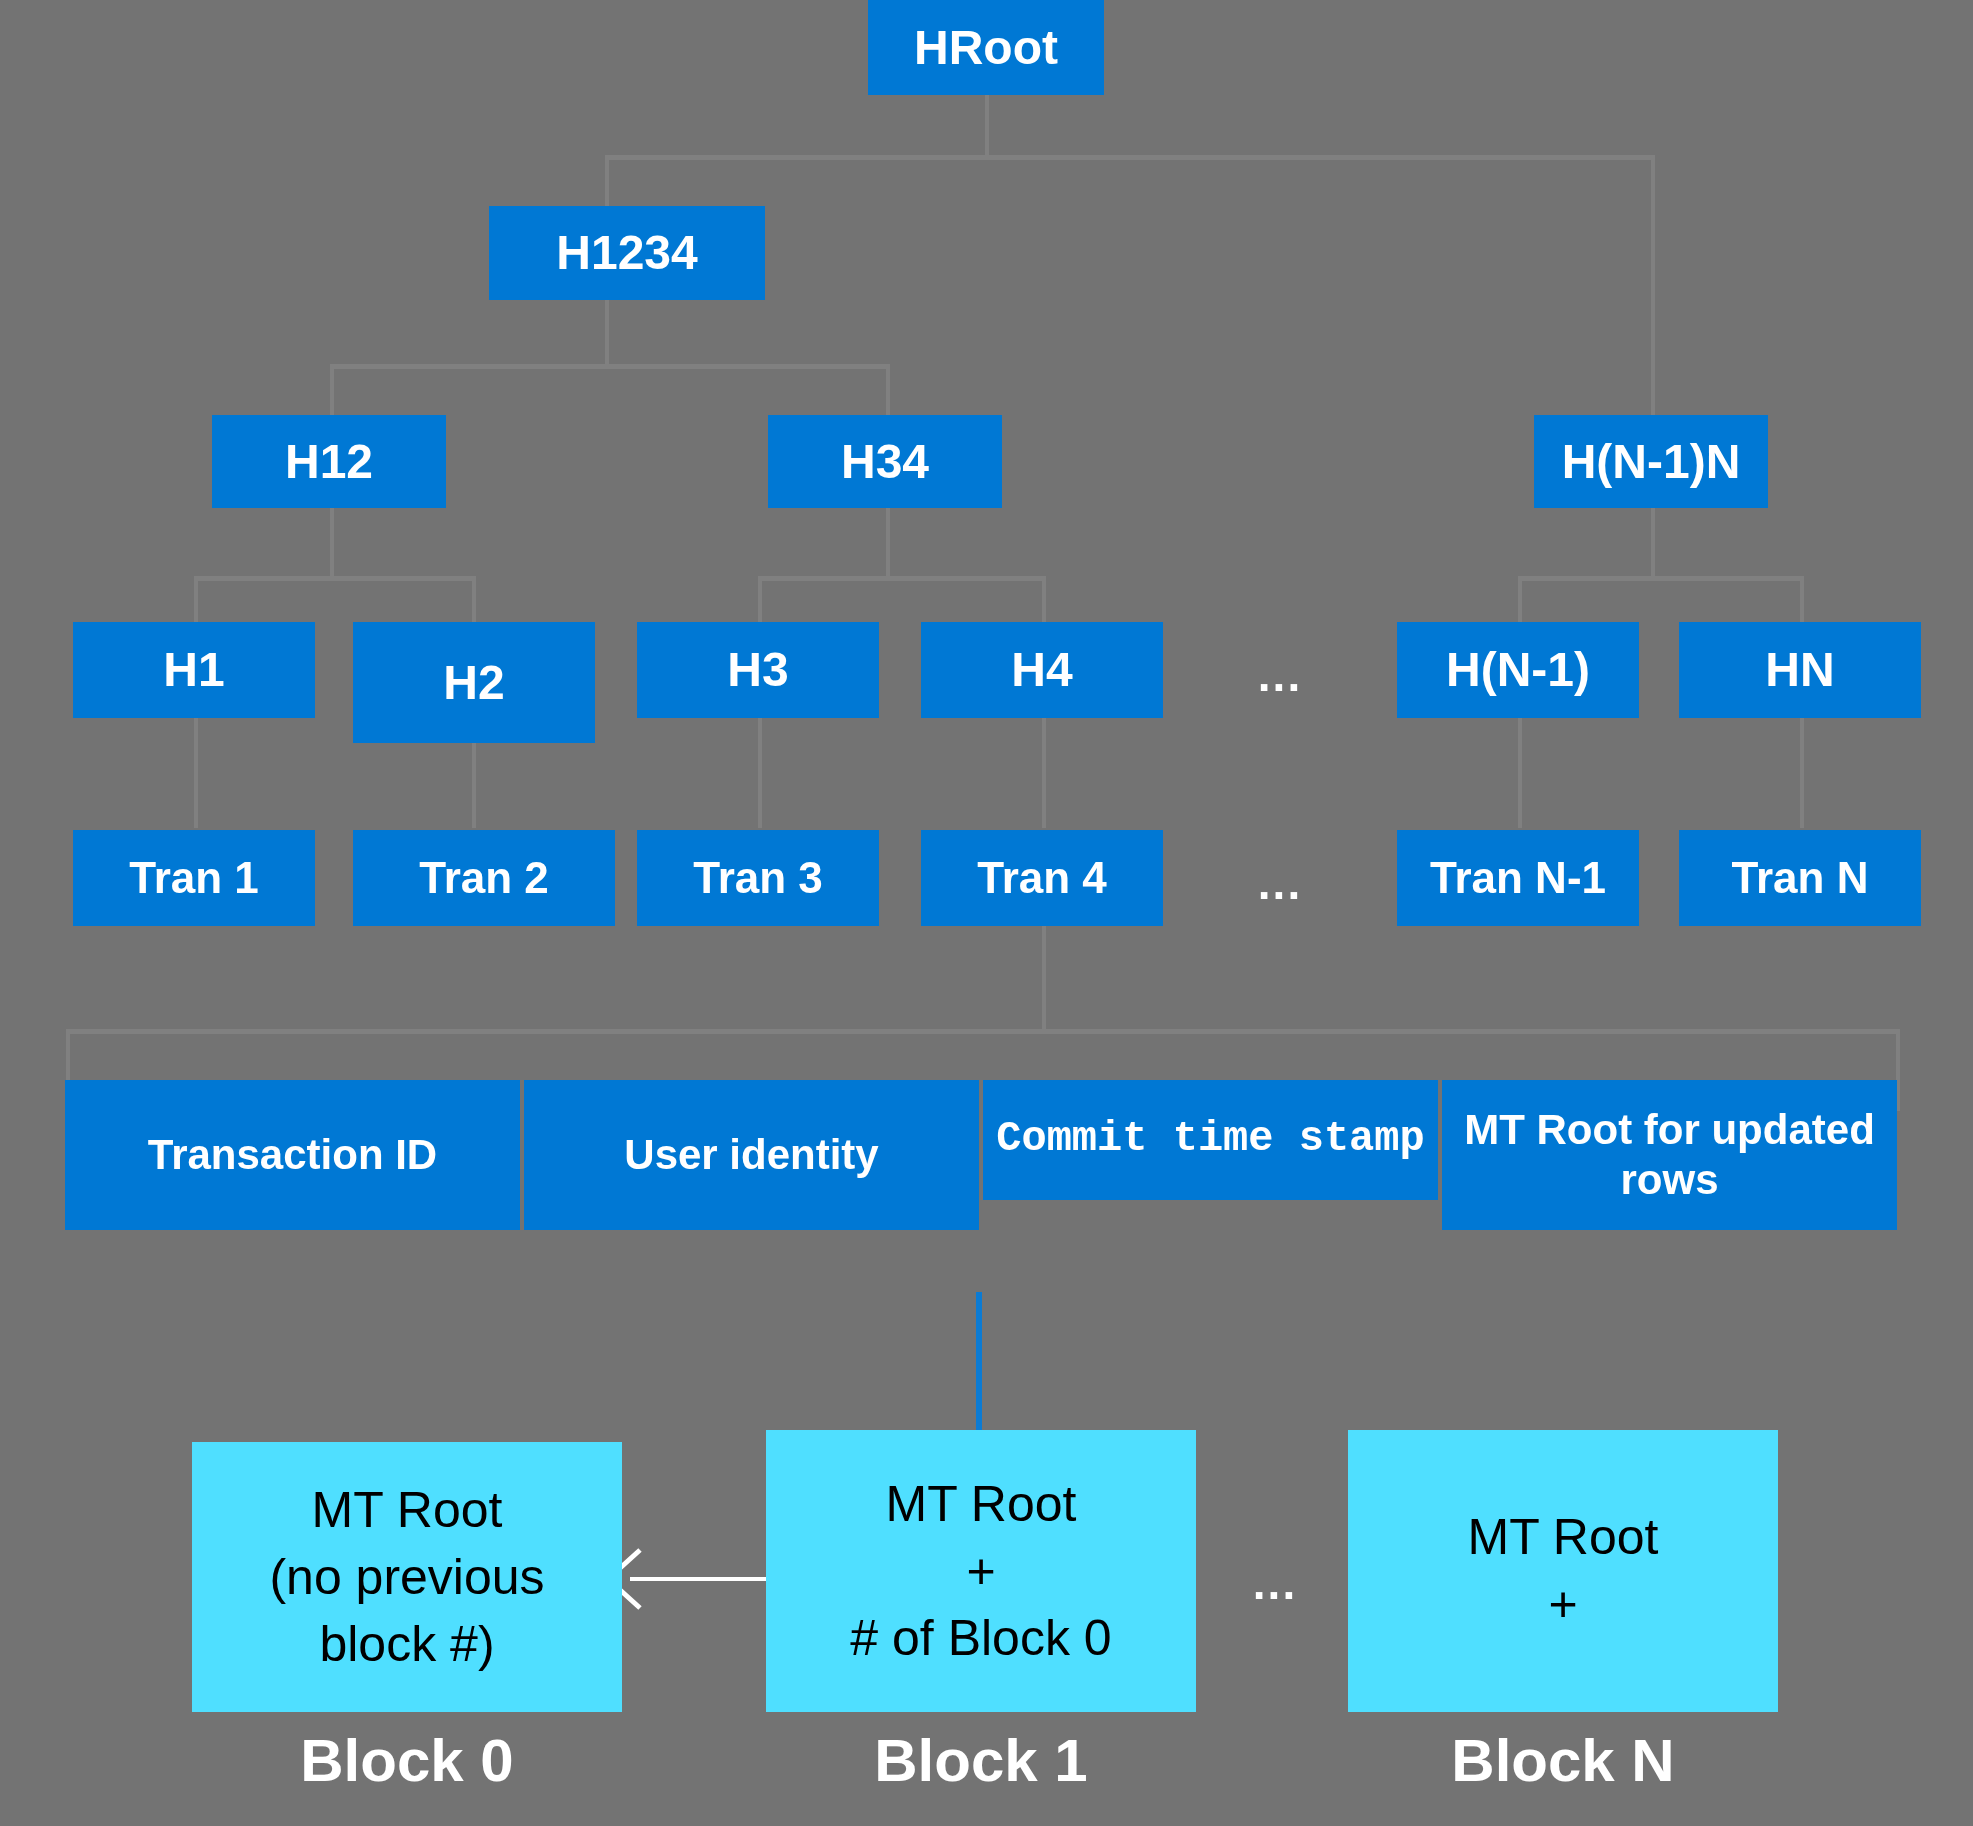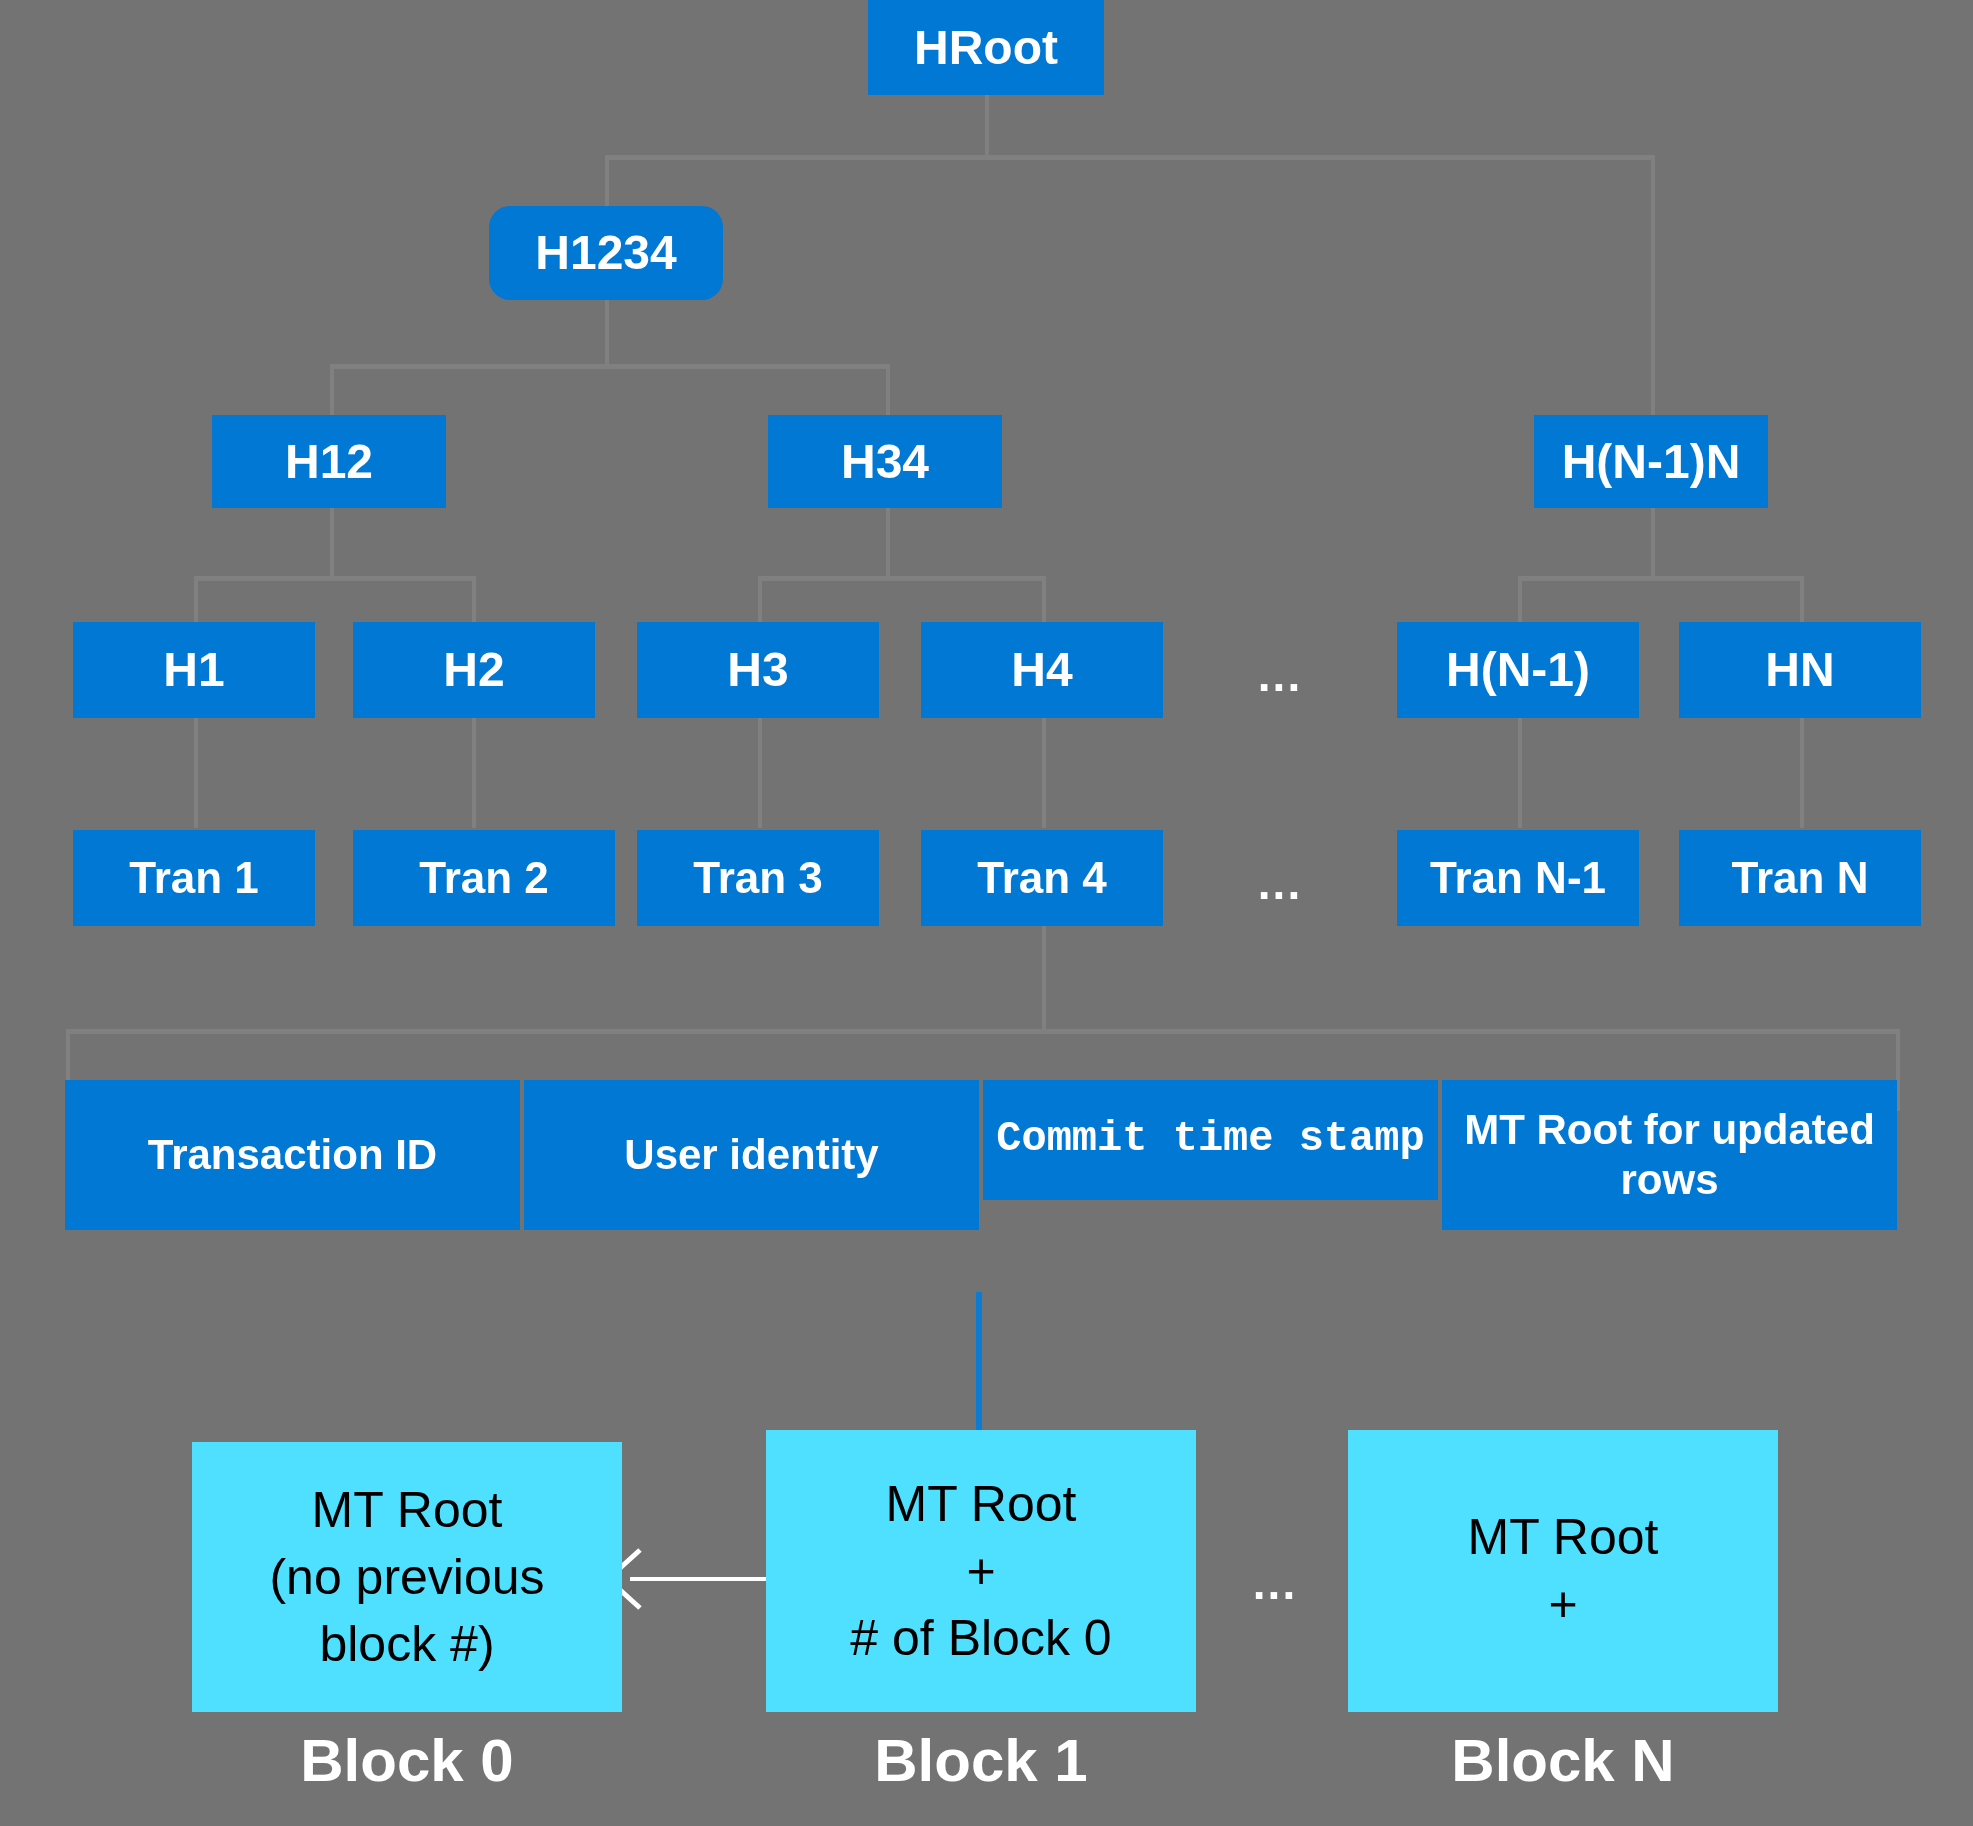--- a/index.html
+++ b/index.html
@@ -157,38 +157,38 @@
   <div class="ln-h" style="left:66px; top:1029px; width:1834px;"></div>
   <div class="ln-v" style="left:66px; top:1029px; height:82px;"></div>
   <div class="ln-v" style="left:1896px; top:1029px; height:82px;"></div>
 
   <div class="ln-blue" style="left:976px; top:1292px; height:150px;"></div>
 
   <div class="node hash-node" style="left:868px; top:0px; width:236px; height:95px;">
     <span>HRoot</span>
   </div>
 
-  <div class="node hash-node" style="left:489px; top:206px; width:234px; height:94px;border-radius:21px;">
+  <div class="node hash-node" style="left:489px; top:206px; width:276px; height:94px;">
     <span>H1234</span>
   </div>
 
   <div class="node hash-node" style="left:212px; top:415px; width:234px; height:93px;">
     <span>H12</span>
   </div>
   <div class="node hash-node" style="left:768px; top:415px; width:234px; height:93px;">
     <span>H34</span>
   </div>
   <div class="node hash-node" style="left:1534px; top:415px; width:234px; height:93px;">
     <span>H(N-1)N</span>
   </div>
 
   <div class="node hash-node" style="left:73px; top:622px; width:242px; height:96px;">
     <span>H1</span>
   </div>
-  <div class="node hash-node" style="left:353px; top:622px; width:242px; height:96px;">
+  <div class="node hash-node" style="left:353px; top:622px; width:242px; height:121px;">
     <span>H2</span>
   </div>
   <div class="node hash-node" style="left:637px; top:622px; width:242px; height:96px;">
     <span>H3</span>
   </div>
   <div class="node hash-node" style="left:921px; top:622px; width:242px; height:96px;">
     <span>H4</span>
   </div>
   <div class="node hash-node" style="left:1397px; top:622px; width:242px; height:96px;">
     <span>H(N-1)</span>

